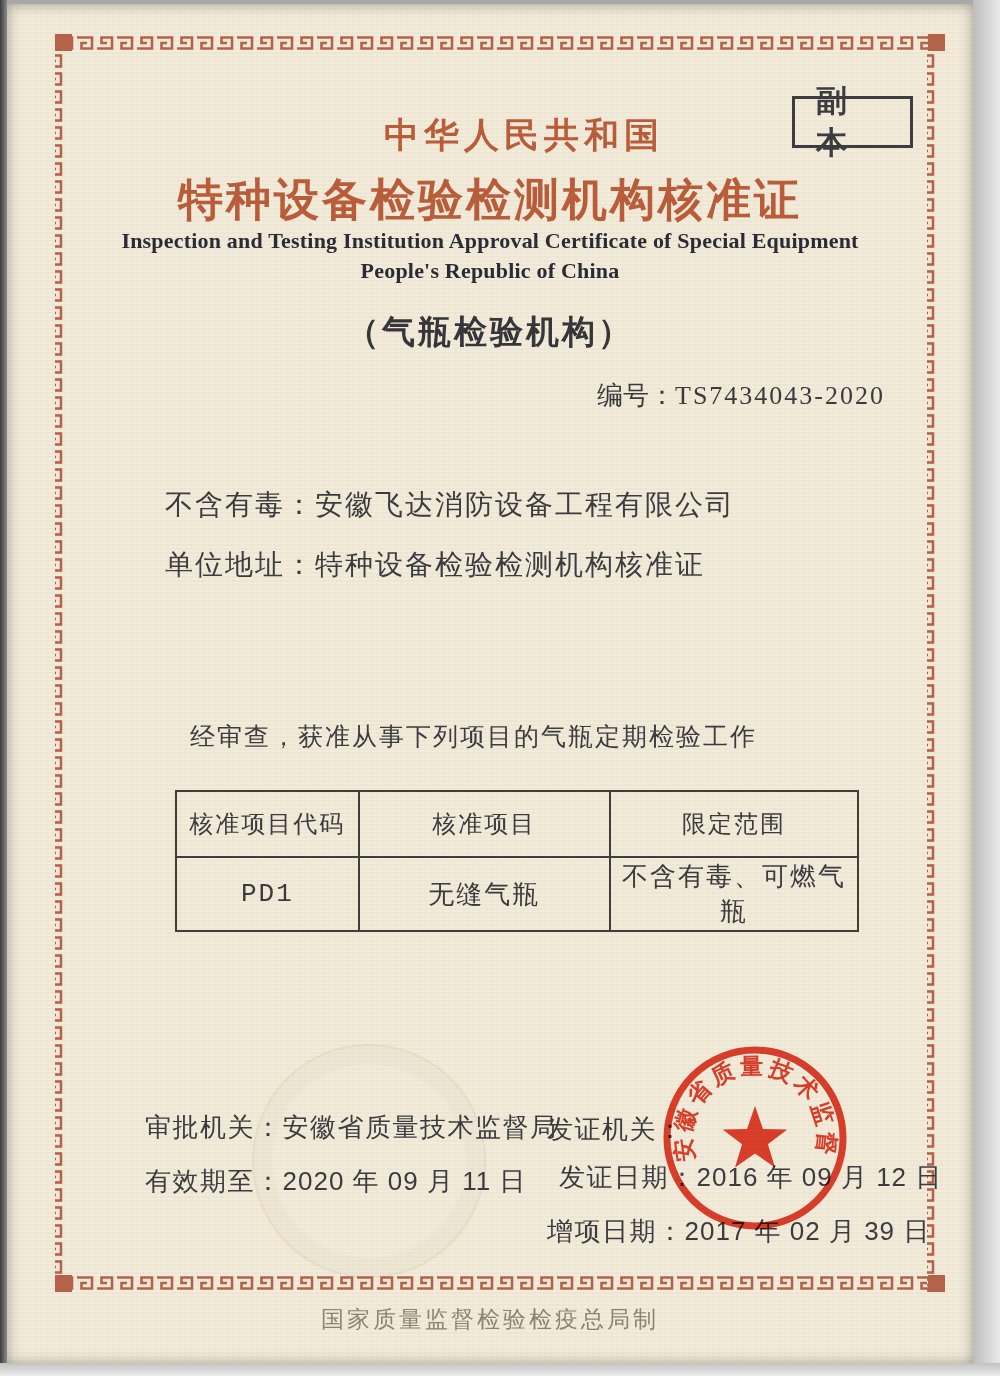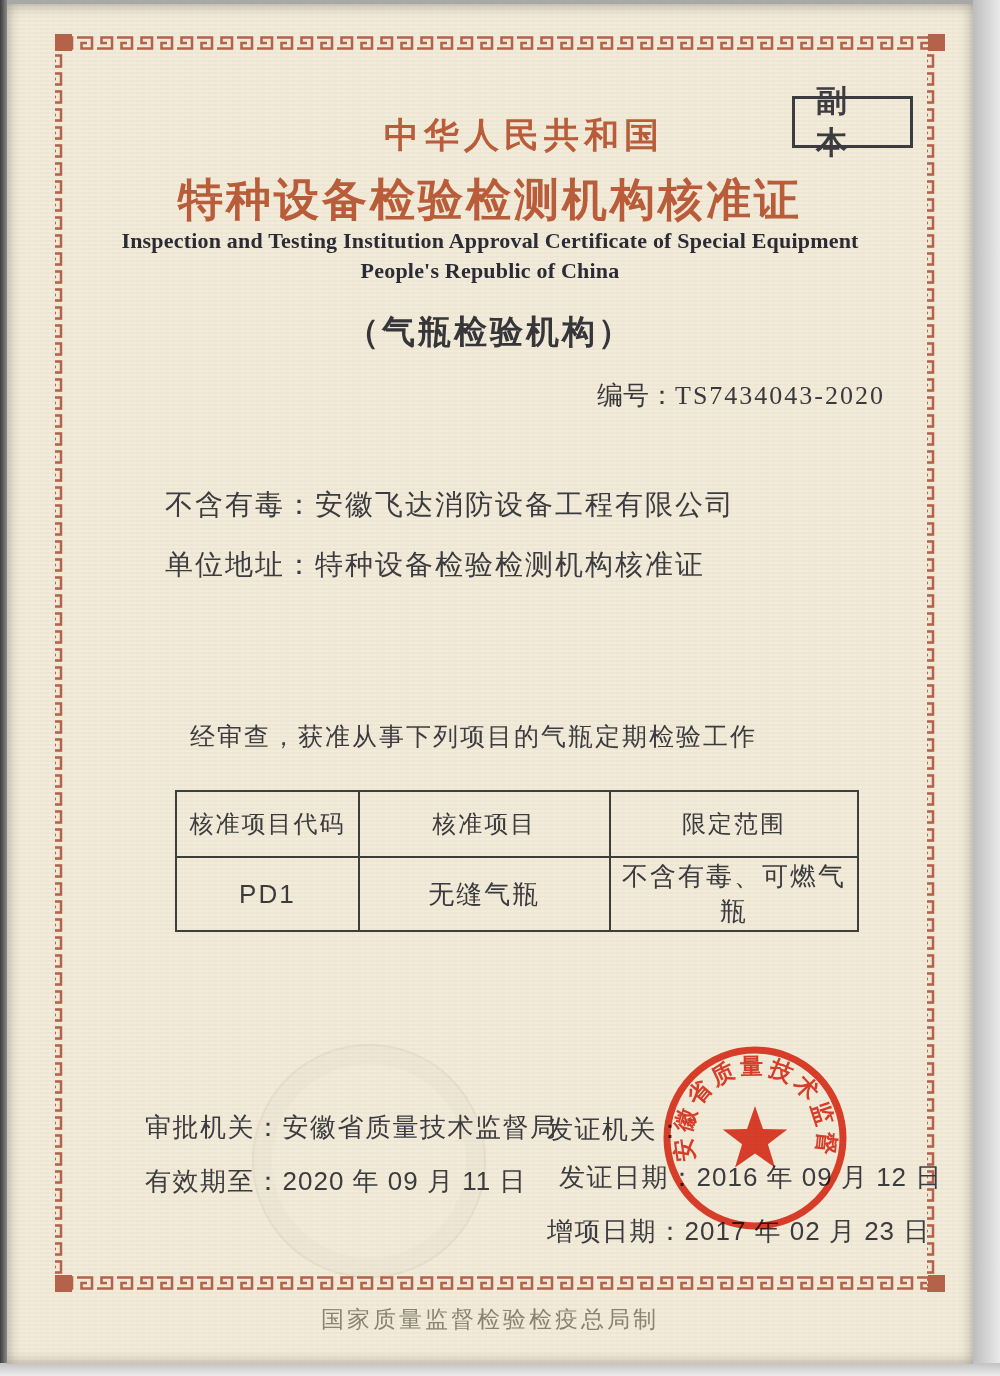--- a/index.html
+++ b/index.html
@@ -35,21 +35,21 @@
   .copybox{position:absolute;left:785px;top:92px;width:94px;height:46px;
       border:3px solid #3b3b40;display:flex;align-items:center;justify-content:center;
       font-size:31px;font-weight:bold;color:#3b3b40;letter-spacing:12px;padding-left:21px;
       font-family:"Liberation Sans","DejaVu Sans",sans-serif;}
   
   .cert-table{position:absolute;left:168px;top:786px;width:684px;border-collapse:collapse;
       color:#3b3b3e;}
   .cert-table td{border:2px solid #3e3e3a;text-align:center;vertical-align:middle;}
   .cert-table .hrow td{height:62px;font-size:24px;letter-spacing:2px;}
   .cert-table .drow td{height:70px;font-size:26px;letter-spacing:2px;}
-  .mono-code{font-family:Liberation Sans, sans-serif;letter-spacing:1px;border-radius:27px;}
+  .mono-code{font-family:Liberation Mono, monospace;letter-spacing:1px;border-radius:27px;}
   
   .botline{font-size:26px;color:#3c3c40;letter-spacing:1.5px;}
   .dateval{font-family:"Liberation Sans","DejaVu Sans",sans-serif;letter-spacing:1px;}
   .footer-note{font-size:23px;color:#8a8374;letter-spacing:3px;
       font-family:"Liberation Sans","DejaVu Sans",sans-serif;}
   
   .seal{position:absolute;left:648px;top:1036px;width:200px;height:200px;
       mix-blend-mode:multiply;opacity:.93;}
   .emboss{position:absolute;border-radius:50%;pointer-events:none;}
 </style>
@@ -150,21 +150,21 @@
       <span>有效期至：</span><span class="dateval">2020 年 09 月 11 日</span>
     </div>
 
     <div class="abs botline" style="left:540px;top:1108px;">
       <span>发证机关：</span>
     </div>
     <div class="abs botline" style="left:552px;top:1156px;">
       <span>发证日期：</span><span class="dateval">2016 年 09 月 12 日</span>
     </div>
     <div class="abs botline" style="left:540px;top:1210px;">
-      <span>增项日期：</span><span class="dateval">2017 年 02 月 23 日</span>
+      <span>增项日期：</span><span class="dateval">2017 年 02 月 39 日</span>
     </div>
 
     <svg class="seal" viewBox="0 0 200 200">
       <circle cx="100" cy="98" r="88" fill="none" stroke="#e23420" stroke-width="7"></circle>
       <polygon fill="#e23420" points="100,66 108,89 132.3,89.5 112.9,104.2 120,127.5 100,113.6 80,127.5 87.1,104.2 67.7,89.5 92,89"></polygon>
       <defs>
           <path id="sealArc" d="M 39.9 119.9 A 64 64 0 1 1 160.1 119.9" fill="none"></path>
         </defs>
       <text font-size="23" fill="#e23420" letter-spacing="4" font-family="Liberation Sans, DejaVu Sans, sans-serif" font-weight="bold">
         <textPath href="#sealArc">安徽省质量技术监督局</textPath>

